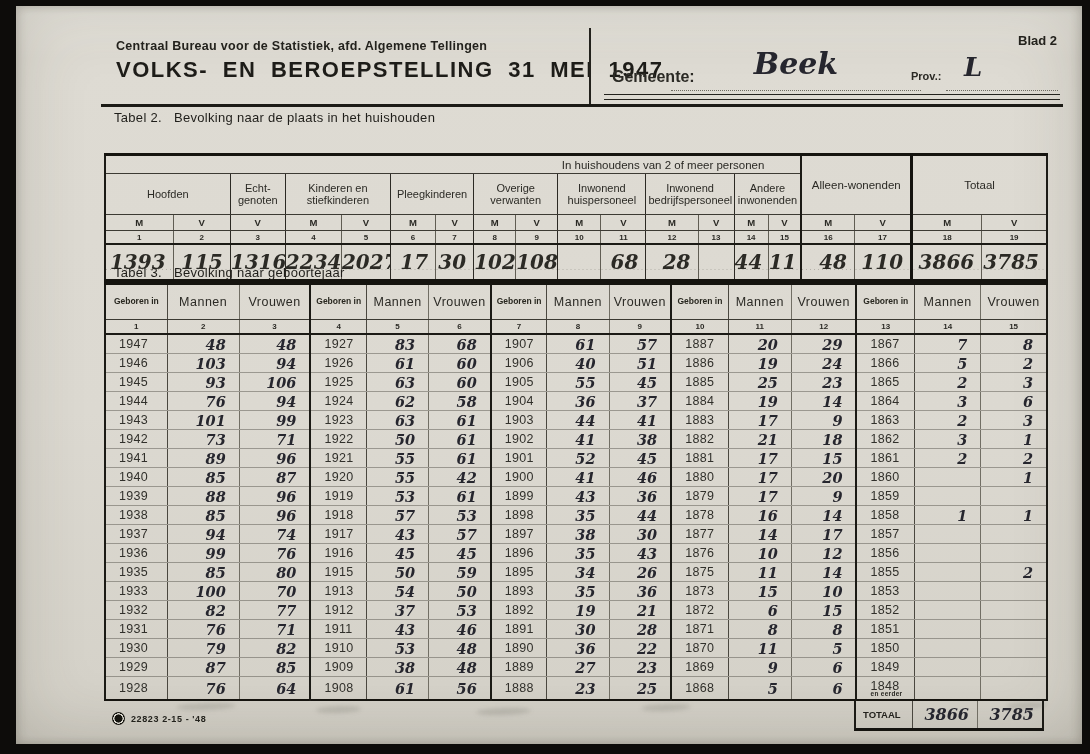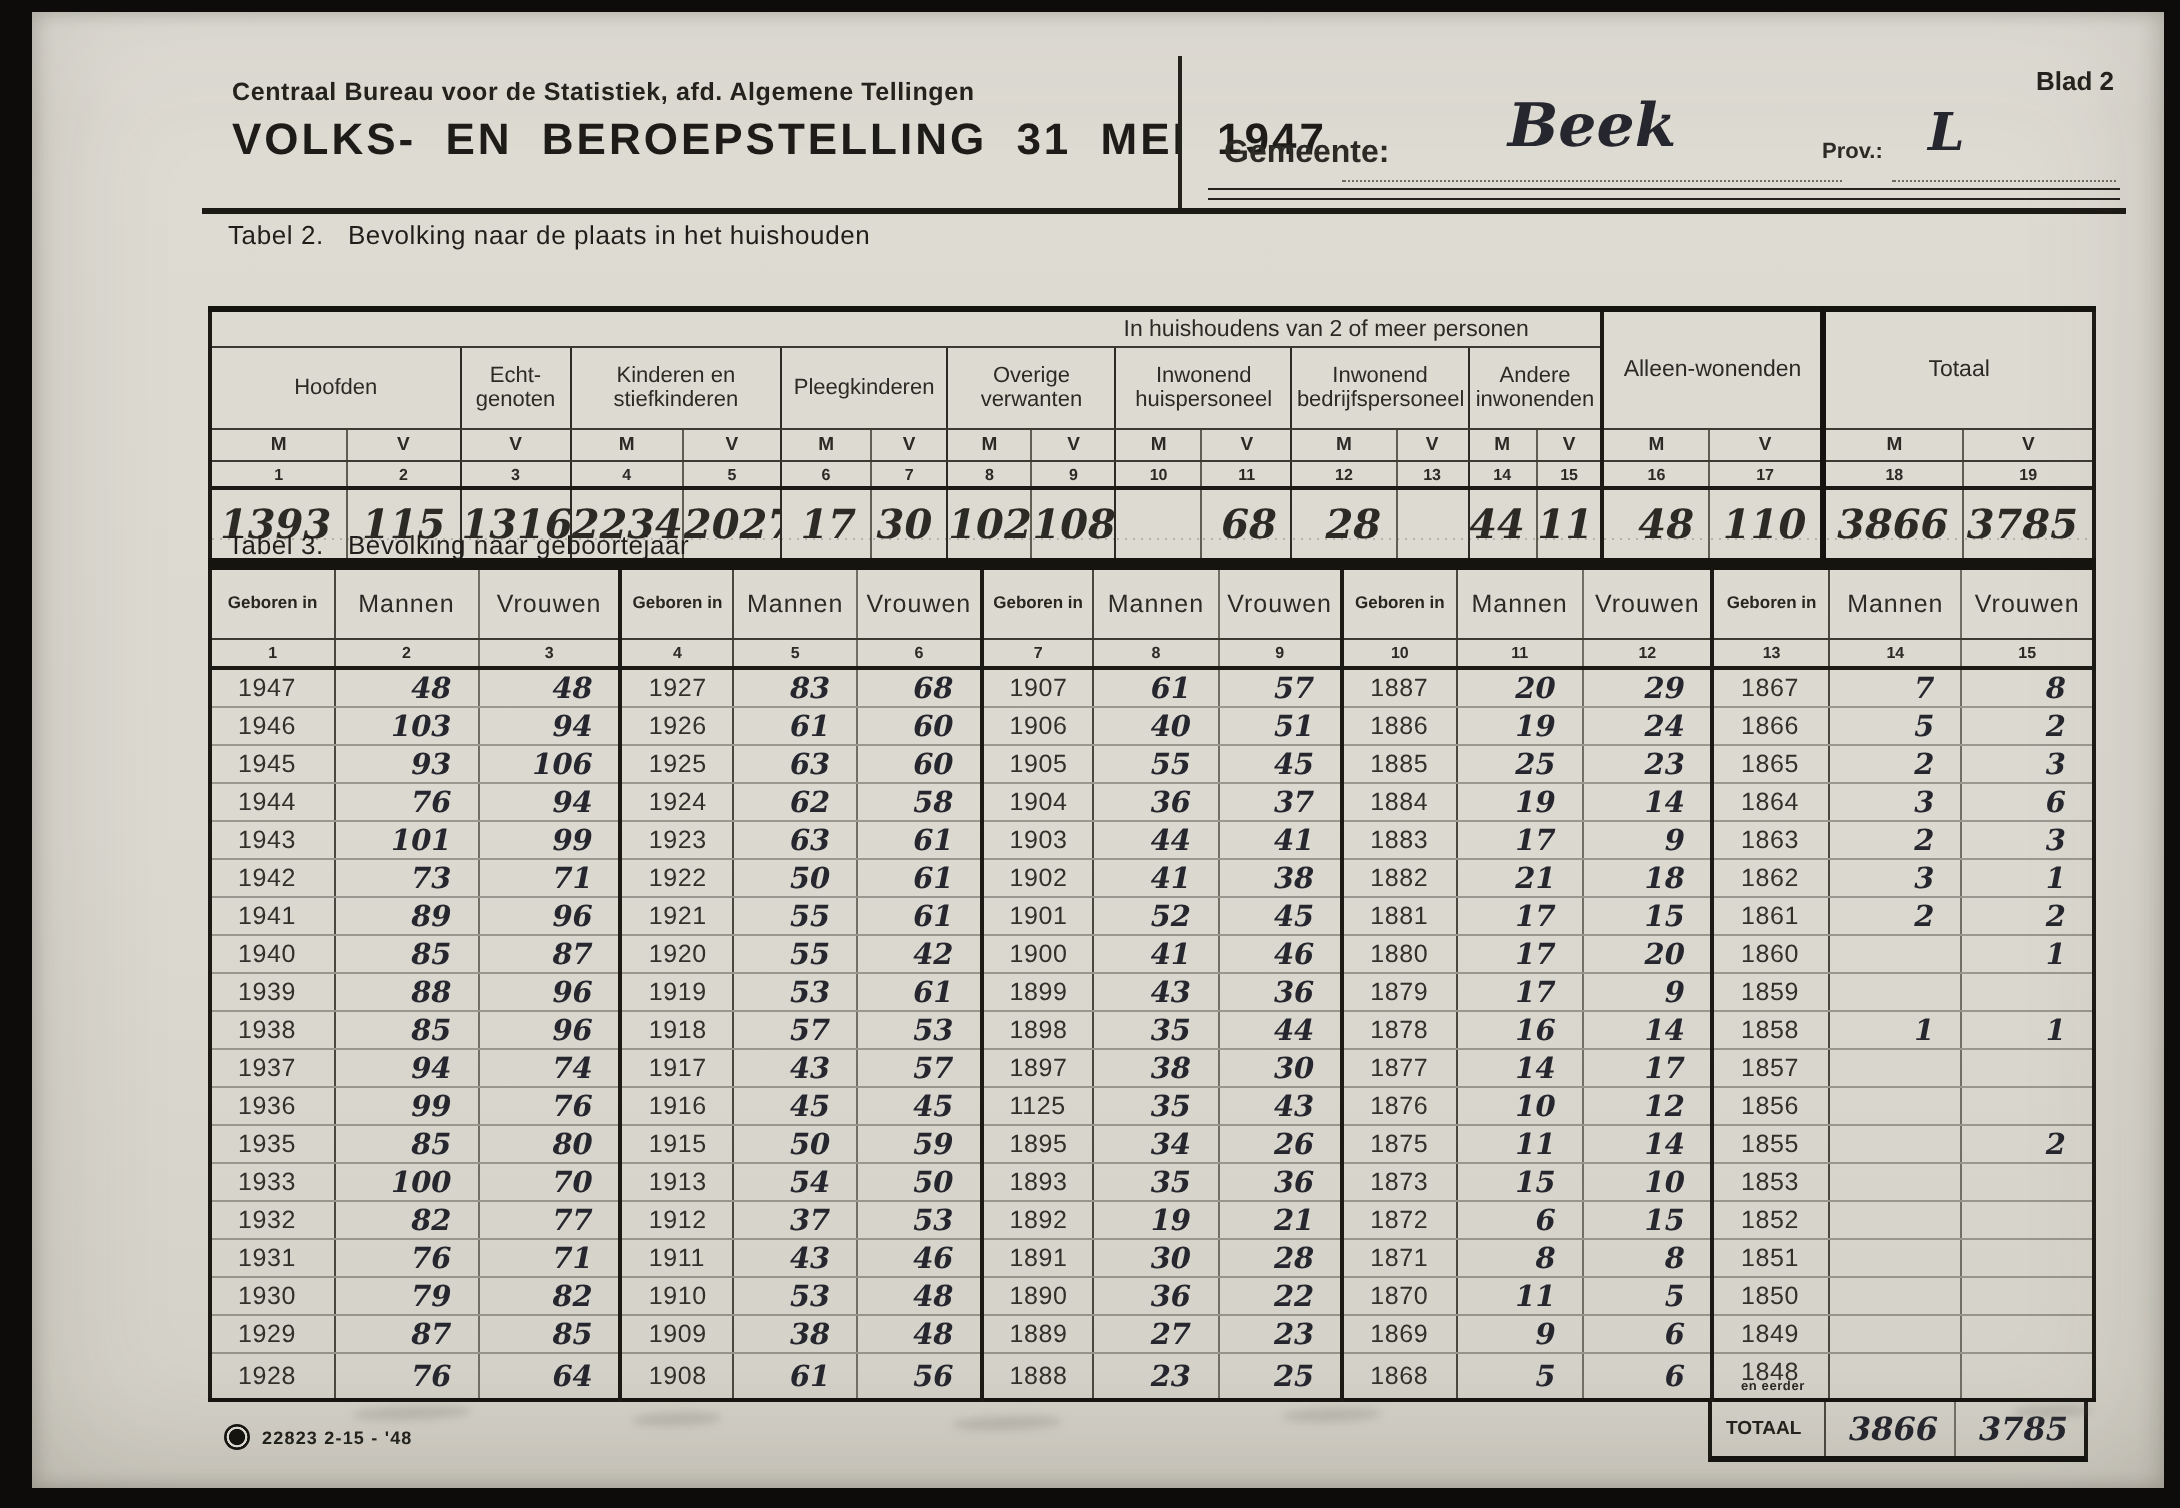--- a/index.html
+++ b/index.html
@@ -455,21 +455,21 @@
             <td class="val hw c-man"></td>
             <td class="val hw c-vrw"></td>
           </tr>
           <tr class="dr">
             <td class="yr">1936</td>
             <td class="val hw c-man">99</td>
             <td class="val hw c-vrw">76</td>
             <td class="yr hv2">1916</td>
             <td class="val hw c-man">45</td>
             <td class="val hw c-vrw">45</td>
-            <td class="yr hv2">1125</td>
+            <td class="yr hv2">1896</td>
             <td class="val hw c-man">35</td>
             <td class="val hw c-vrw">43</td>
             <td class="yr hv2">1876</td>
             <td class="val hw c-man">10</td>
             <td class="val hw c-vrw">12</td>
             <td class="yr hv2">1856</td>
             <td class="val hw c-man"></td>
             <td class="val hw c-vrw"></td>
           </tr>
           <tr class="dr">

